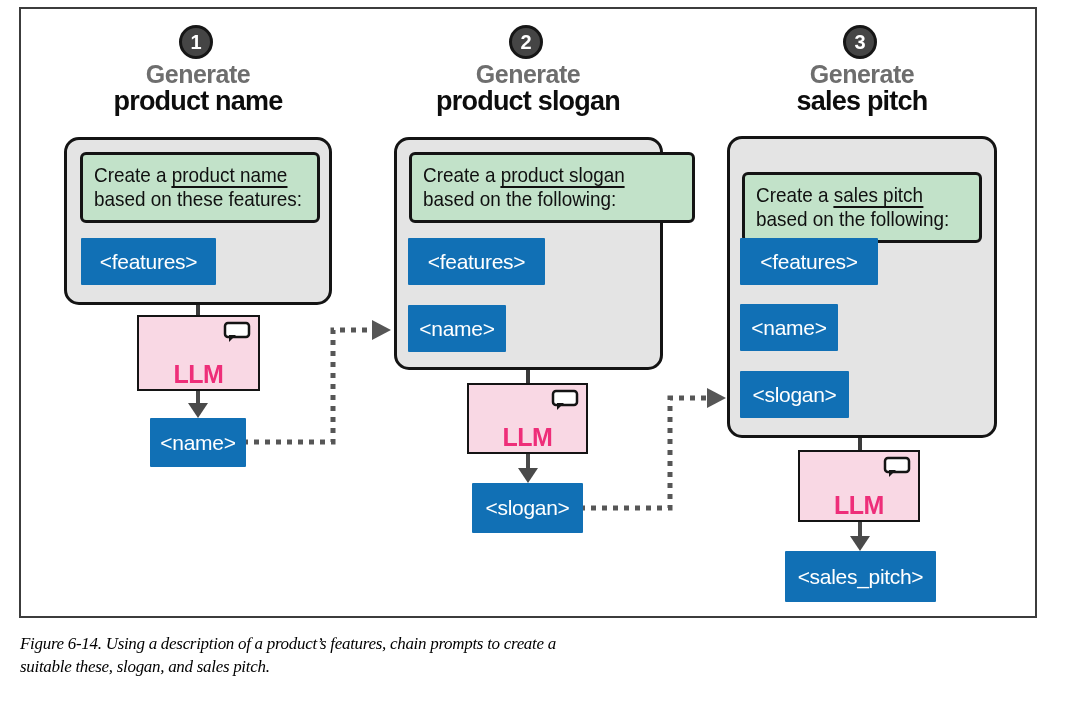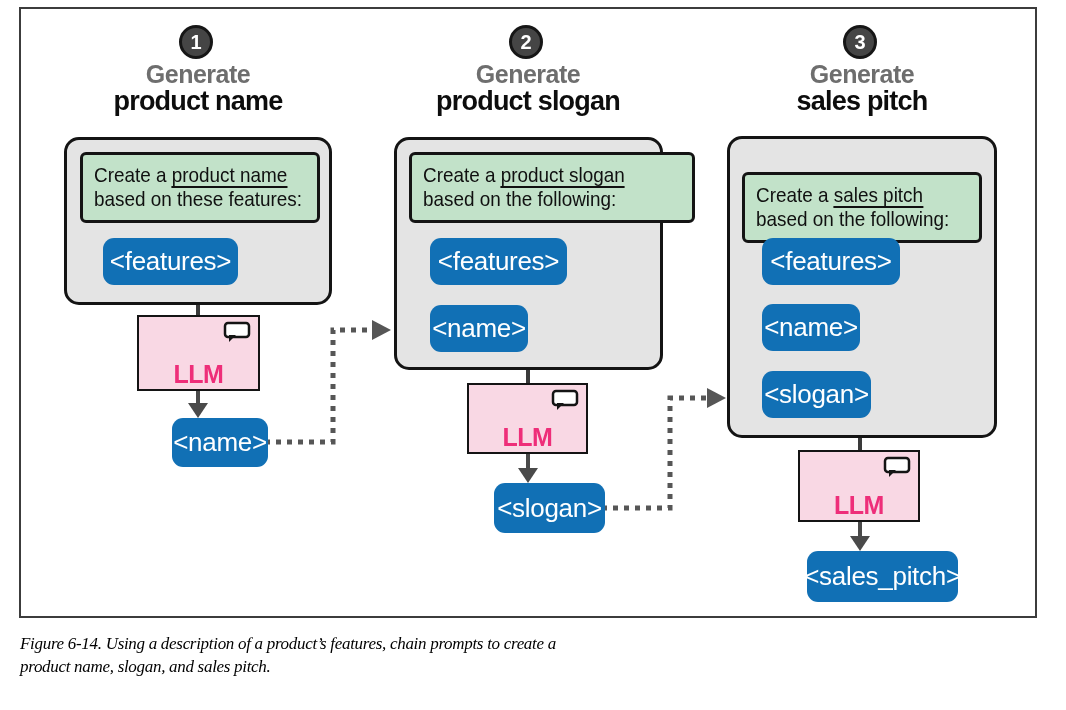--- a/index.html
+++ b/index.html
@@ -37,23 +37,23 @@
   .green {
     position:absolute; background:#c2e2c9; border:3px solid #141414;
     border-radius:6px; z-index:3; color:#101010;
     font-size:21px; line-height:1.14; padding:8px 4px 0 11px;
     overflow:hidden;
   }
   .green-inner { transform:scaleX(0.9); transform-origin:0 50%; width:112%; white-space:nowrap; }
   .u { border-bottom:2px solid #101010; }
 
   .chip {
-    position:absolute; background:#1170b5; border-radius:11px; color:#fff;
-    font-size:26px; letter-spacing:-0.3px; display:flex; align-items:center;
-    justify-content:center; z-index:3; white-space:nowrap;margin-left:22px;
+    position:absolute; background:#1170b5; border-radius:1px; color:#fff;
+    font-size:21px; letter-spacing:-0.3px; display:flex; align-items:center;
+    justify-content:center; z-index:3; white-space:nowrap;
   }
 
   .llm {
     position:absolute; background:#f9d8e4; border:2.5px solid #141414;
     display:flex; align-items:flex-end; justify-content:center; z-index:2;
   }
   .llm-label { font-weight:bold; font-size:25px; color:#ee2e79; letter-spacing:-0.5px; }
   .bubble { position:absolute; top:4px; right:6px; }
 
   .caption {
@@ -153,14 +153,14 @@
   <span class="llm-label">LLM</span>
   <svg class="bubble" width="30" height="24" viewBox="0 0 30 24">
     <rect x="3" y="2" width="24" height="14" rx="3" fill="#ffffff" stroke="#141414" stroke-width="2.5"></rect>
     <path d="M 7 14 L 7 21 L 14 14 Z" fill="#141414"></path>
   </svg>
 </div>
 <div class="chip" style="left:785px; top:551px; width:151px; height:51px;">&lt;sales_pitch&gt;</div>
 
 <div class="caption">
   <div>Figure 6-14. Using a description of a product’s features, chain prompts to create a</div>
-  <div>product name, slogan, and sales pitch.</div>
+  <div>suitable these, slogan, and sales pitch.</div>
 </div>
 
 </body></html>

